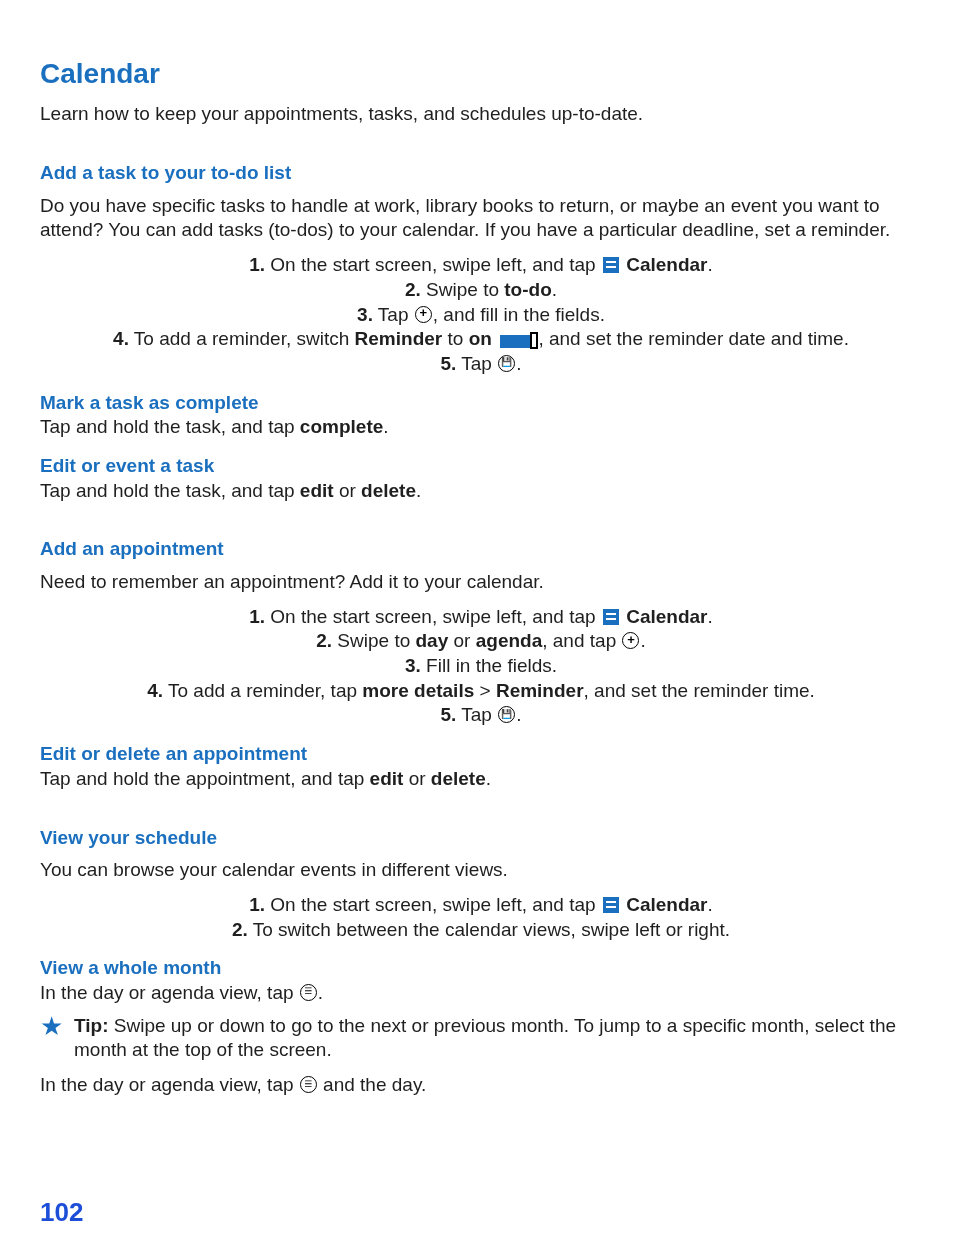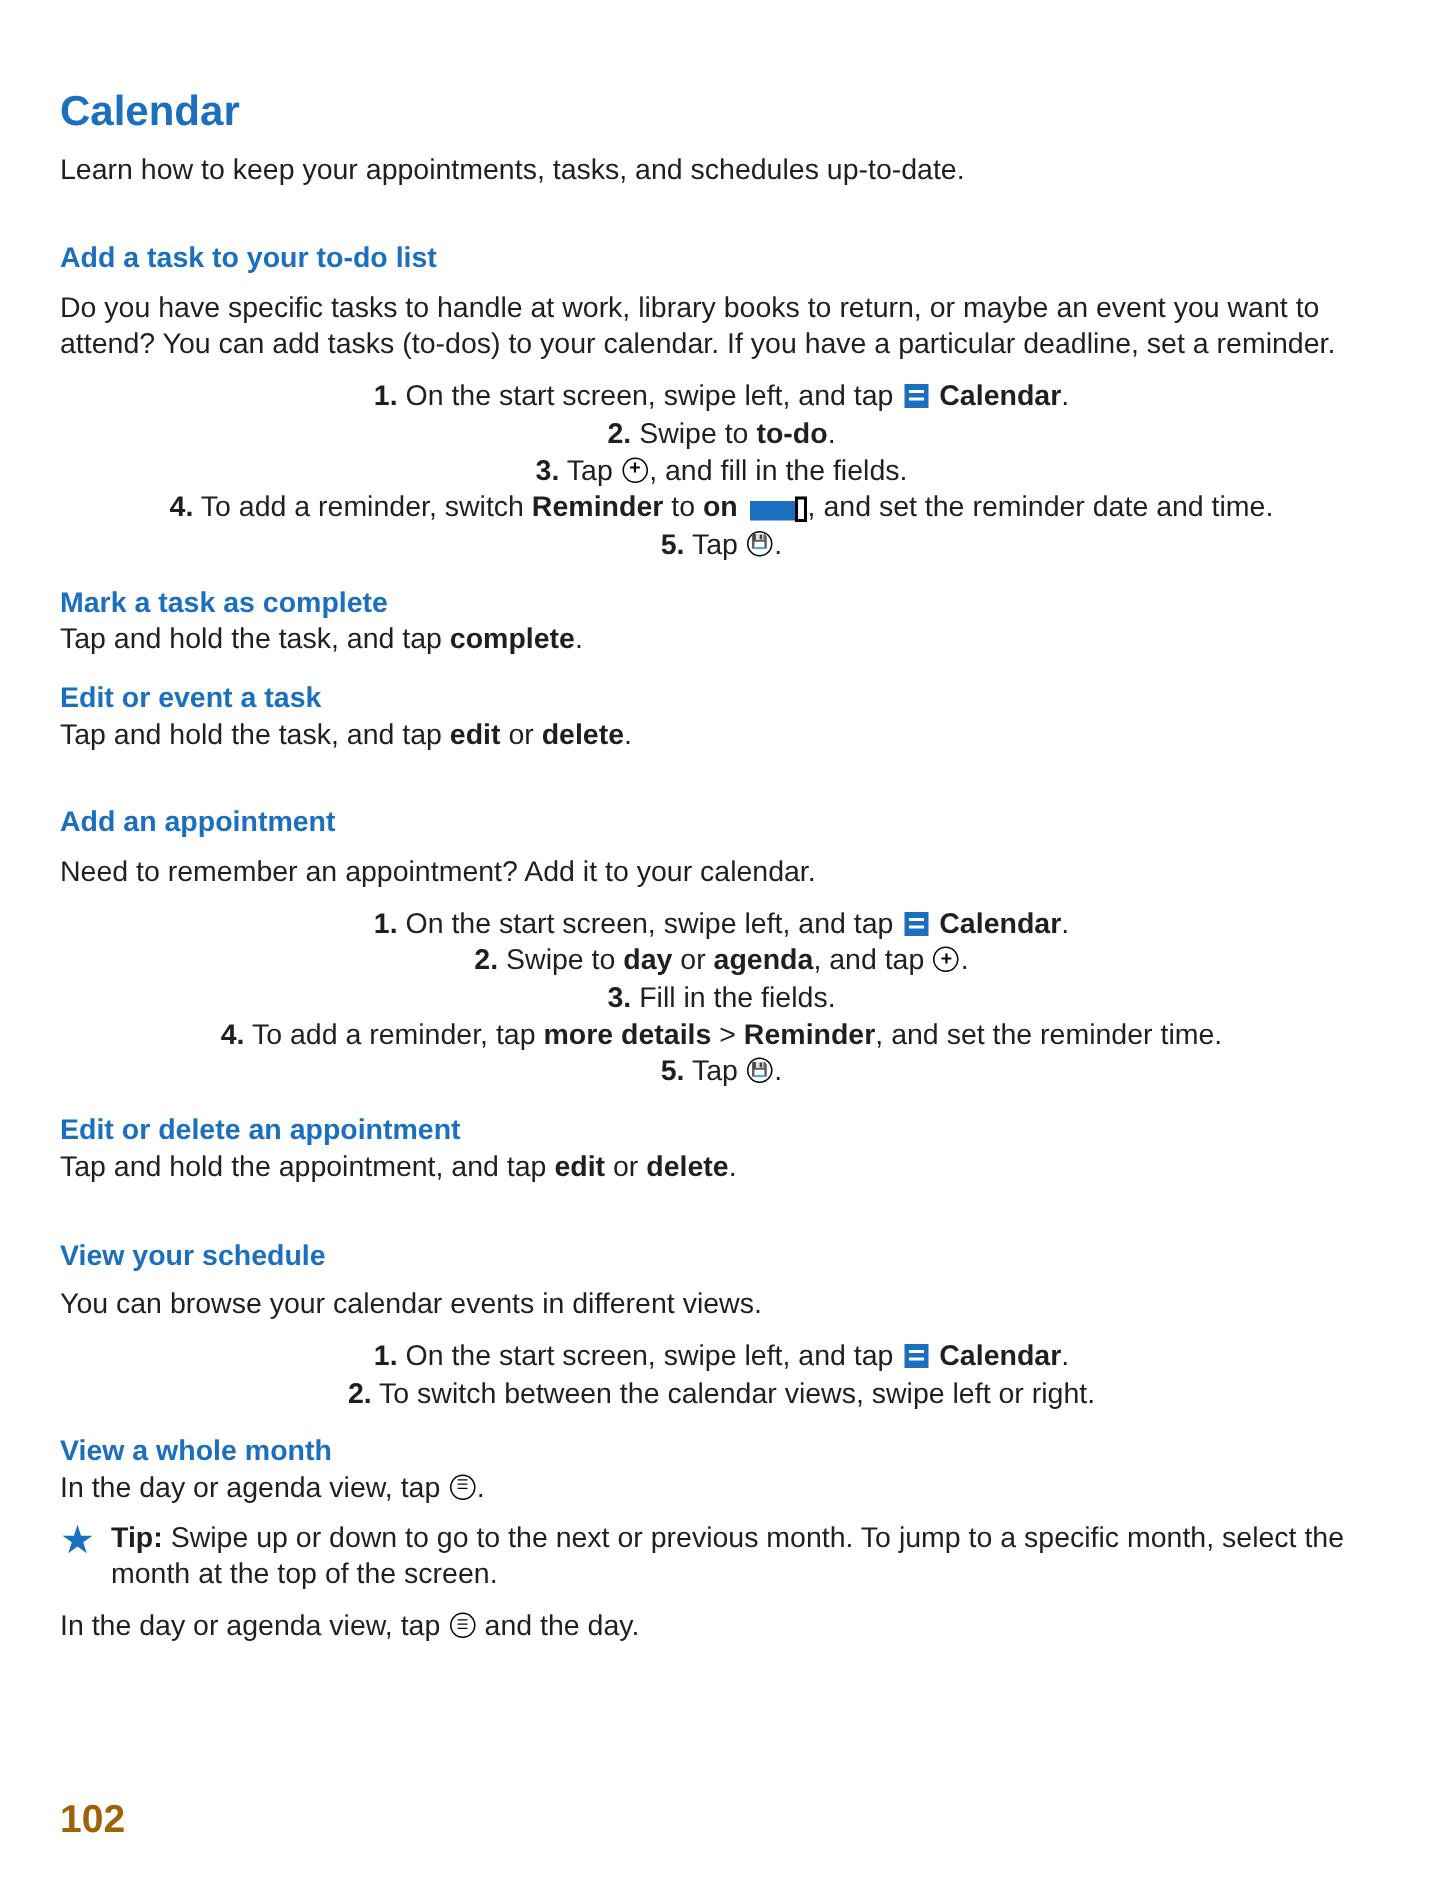--- a/index.html
+++ b/index.html
@@ -127,21 +127,21 @@
     position: absolute;
     left: 40px;
     right: 40px;
     bottom: 28px;
     display: flex;
     align-items: baseline;
     justify-content: space-between;
     font-size: 17px;
   }
   .footer .pg {
-    color: #a16207;
+    color: #1d4ed8;
     font-weight: 700;
     font-size: 26px;
   }
 </style>
 </head>
 <body>
 
 <div class="page">
 
   <h1>Calendar</h1>

